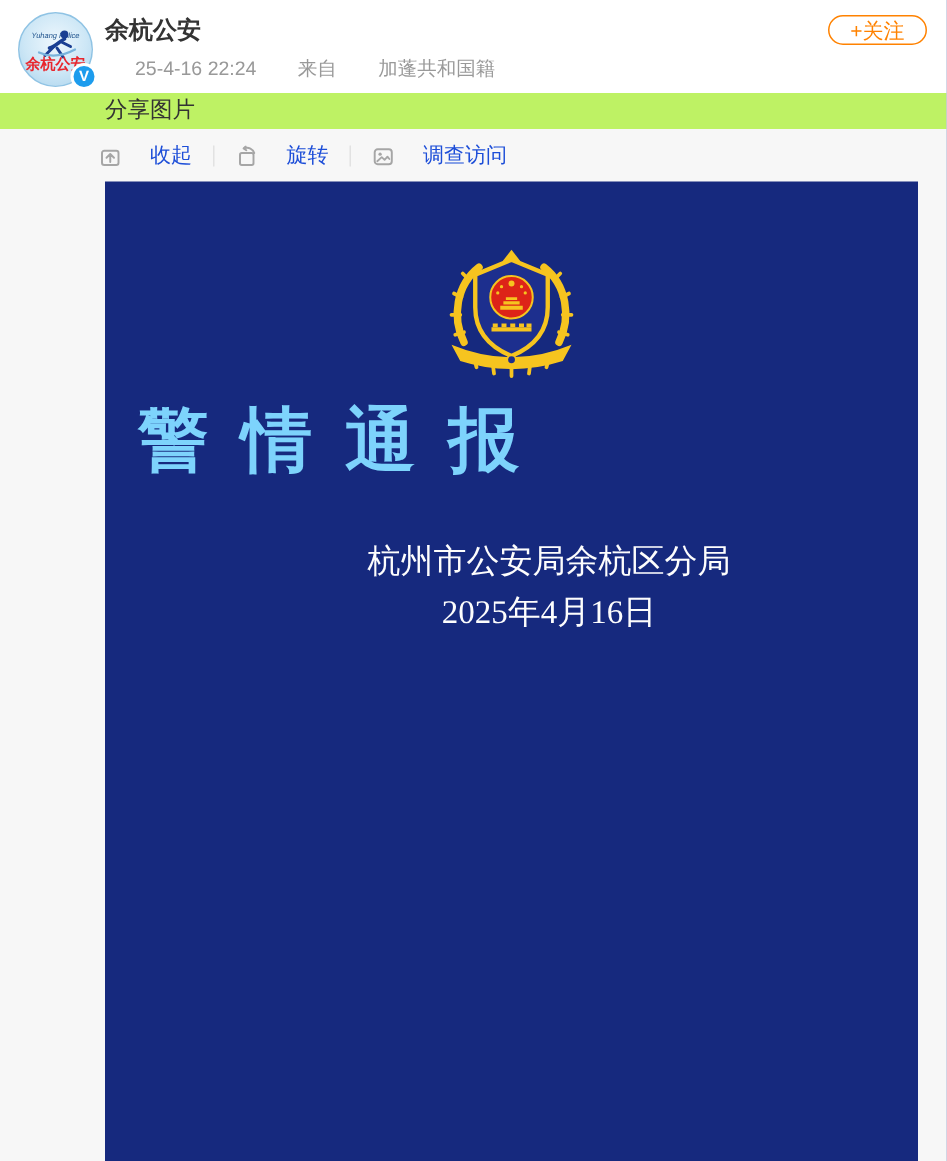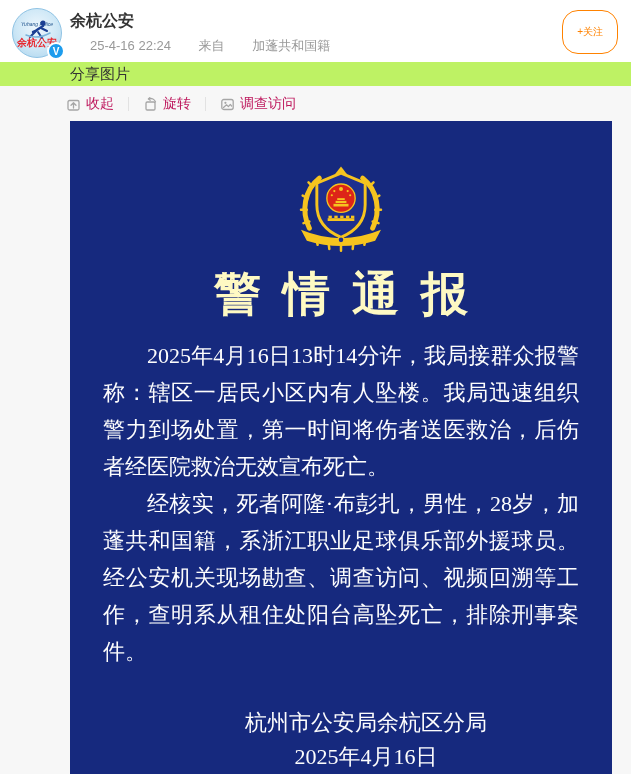--- a/index.html
+++ b/index.html
@@ -19,40 +19,40 @@
     font-size:10px; font-weight:bold; color:#e8262d; }
   .runner-svg { position:absolute; top:10px; left:10px; }
   .verified-badge { position:absolute; right:-3px; bottom:-2px; width:18px; height:18px;
     border-radius:50%; background:#1d9ced; border:2px solid #fff; color:#fff;
     font-size:10px; font-weight:bold; display:flex; align-items:center; justify-content:center; }
   .user-info { position:absolute; left:70px; top:11px; }
   .username { font-size:16px; font-weight:bold; color:#333; line-height:20px; cursor:pointer; }
   .meta { margin-top:6px; font-size:13px; color:#999; }
   .meta span { margin-right:4px;margin-left:20px; }
   .follow-btn { position:absolute; right:13px; top:10px; background:#fff;
-    border:1px solid #ff8200; color:#ff8200; font-size:10px; line-height:18px;
-    padding:12px 14px; border-radius:16px; cursor:pointer;
+    border:1px solid #ff8200; color:#ff8200; font-size:14px; line-height:18px;
+    padding:0 14px; border-radius:16px; cursor:pointer;
     font-family:"Liberation Sans","DejaVu Sans",sans-serif; }
 
   .post-text { padding:2px 0 0 70px; font-size:15px; color:#333; line-height:20px; background:#bef264; height:24px; }
 
   
   .media-section { position:absolute; left:0; top:86px; width:631px; height:688px; background:#f7f7f7; }
   .toolbar { display:flex; align-items:center; margin:7px 0 0 66px; height:22px; }
-  .tool { display:flex; align-items:center; gap:5px; font-size:14px; color:#be185d; cursor:pointer; }
+  .tool { display:flex; align-items:center; gap:19px; font-size:14px; color:#1d4ed8; cursor:pointer; }
   .tool svg { display:block; }
   .tb-divider { width:1px; height:14px; background:#e2e2e2; margin:0 14px; }
 
   
   .notice { position:absolute; left:70px; top:35px; width:542px; height:660px;
     background:#16297e; color:#fff; cursor:pointer;
     font-family:"Liberation Serif","DejaVu Serif",serif; }
   .emblem { display:block; margin:42px auto 0 auto; }
-  .notice-title { margin-top:12px; text-align:center; font-size:47px; font-weight:bold;
-    letter-spacing:22px; padding-left:22px; line-height:1.15; color:#fef9c3; }
+  .notice-title { margin-top:12px; font-size:47px; font-weight:bold;
+    letter-spacing:22px; padding-left:22px; line-height:1.15; color:#7dd3fc; }
   .notice-body { margin-top:16px; padding:0 33px; }
   .para { font-size:22px; line-height:37px; text-align:justify; text-indent:2em; color:#fdfdfd; }
   .signature { margin-top:36px; text-align:center; transform:translateX(25px);
     font-size:22px; line-height:34px; color:#fdfdfd; }
 </style>
 </head>
 <body>
 
 <div class="page">
 
@@ -147,24 +147,20 @@
         <rect x="66" y="63" width="4" height="3" fill="#f6c41f"></rect>
         <rect x="72" y="63" width="4" height="3" fill="#f6c41f"></rect>
 
         <path d="M12,80 Q60,100 108,80 L101,93 Q60,106 19,93 Z" fill="#f6c41f"></path>
         <path d="M30,90 l2,8 M45,95 l1,8 M60,97 l0,8 M75,95 l-1,8 M90,90 l-2,8" stroke="#f6c41f" stroke-width="3" stroke-linecap="round"></path>
         <circle cx="60" cy="92" r="3.5" fill="#1d2f8e" stroke="#f6c41f" stroke-width="1.5"></circle>
       </svg>
 
       <div class="notice-title">警情通报</div>
 
-      <div class="notice-body">
-        <p class="para">2025年4月16日13时14分许，我局接群众报警称：辖区一居民小区内有人坠楼。我局迅速组织警力到场处置，第一时间将伤者送医救治，后伤者经医院救治无效宣布死亡。</p>
-        <p class="para">经核实，死者阿隆·布彭扎，男性，28岁，加蓬共和国籍，系浙江职业足球俱乐部外援球员。经公安机关现场勘查、调查访问、视频回溯等工作，查明系从租住处阳台高坠死亡，排除刑事案件。</p>
-      </div>
 
       <div class="signature">
         <div>杭州市公安局余杭区分局</div>
         <div>2025年4月16日</div>
       </div>
 
     </div>
   </div>
 
 </div>

